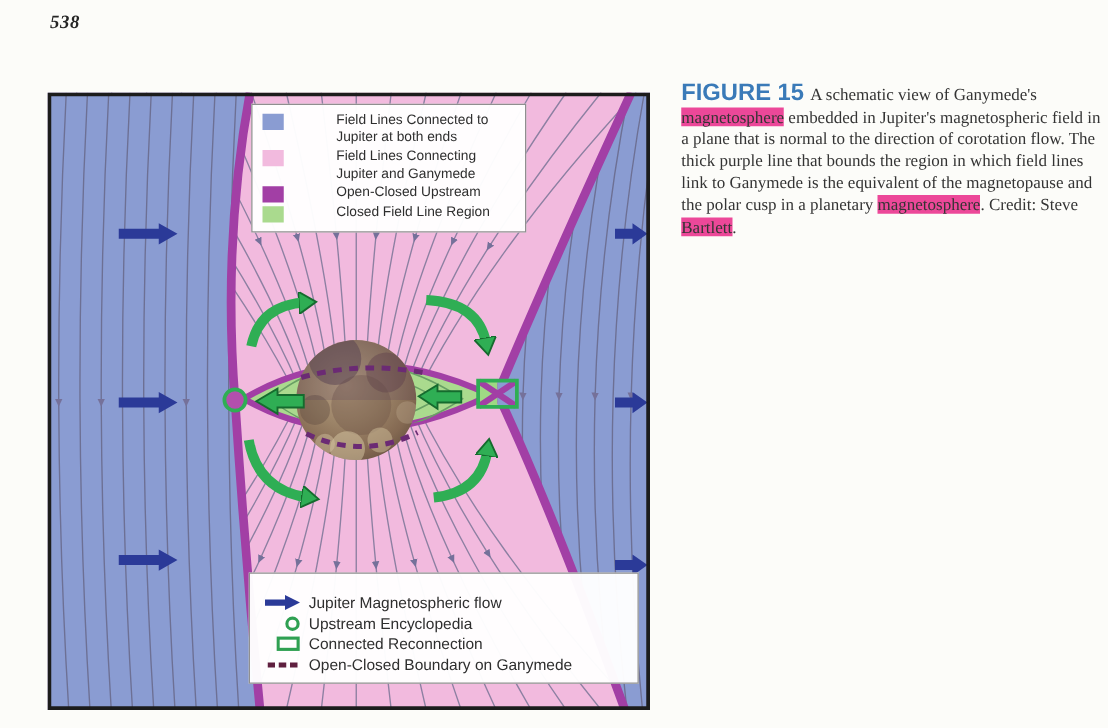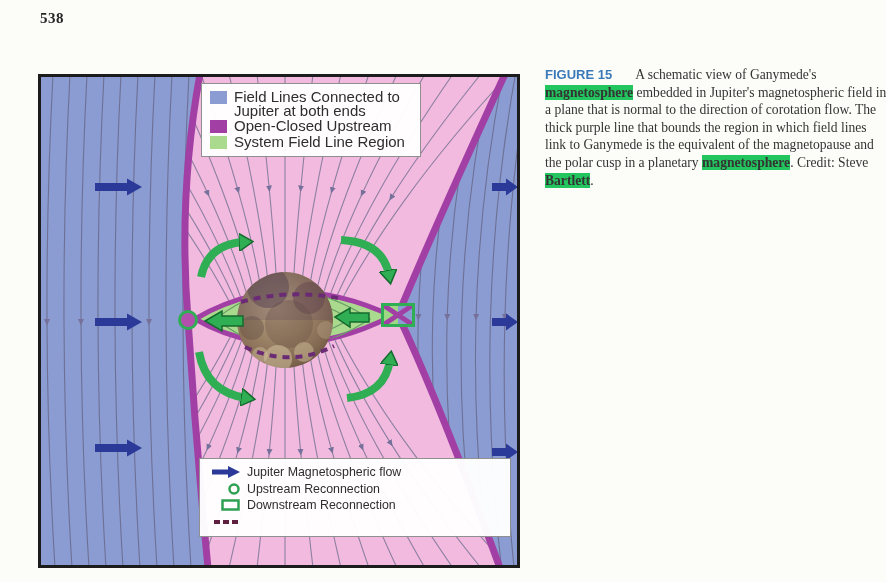--- a/index.html
+++ b/index.html
@@ -2,42 +2,42 @@
 <html><head>
 <meta charset="utf-8">
 <style>
   html,body{margin:0;padding:0;}
   body{
     width:886px;height:582px;position:relative;overflow:hidden;
     background:#fcfcf9;font-family:"Liberation Serif","DejaVu Serif",serif;
   }
   
   .runhead{position:absolute;left:40px;top:10px;display:flex;align-items:baseline;
-    font-weight:bold;font-size:15px;color:#262626;}
+    font-weight:bold;font-size:15px;color:#262626;font-style:italic;}
   .runhead .pagenum{margin-right:18px;letter-spacing:.5px;}
   
   .fig-svg{position:absolute;left:38px;top:74px;width:482px;height:494px;display:block;}
   
   .legendbox{position:absolute;background:rgba(255,255,255,.97);border:1.5px solid #8f8f8f;
     font-family:"Liberation Sans","DejaVu Sans",sans-serif;color:#2e2e2e;}
   .legend-regions{left:201px;top:83px;width:204px;padding:6px 6px 5px 8px;}
   .legend-regions .row{display:flex;align-items:flex-start;margin-bottom:2px;}
   .legend-regions .swatch{width:17px;height:13px;flex:0 0 17px;margin:1px 7px 0 0;}
-  .legend-regions .lbl{font-size:15px;line-height:13.6px;}
-  .legend-symbols{left:199px;top:458px;width:294px;padding:5px 8px 6px 8px;text-align:center;}
+  .legend-regions .lbl{font-size:11px;line-height:13.6px;margin-left:35px;}
+  .legend-symbols{left:199px;top:458px;width:294px;padding:15px 8px 6px 8px;text-align:center;}
   .legend-symbols .row{display:flex;align-items:center;height:16.6px;}
   .legend-symbols .ic{width:33px;flex:0 0 33px;display:flex;justify-content:flex-end;
     align-items:center;margin-right:6px;}
   .legend-symbols .lbl{font-size:12.4px;white-space:nowrap;}
   
   .caption{position:absolute;left:545px;top:66px;width:342px;
     font-size:13.6px;line-height:17.6px;color:#343434;}
   .fig-label{font-family:"Liberation Sans","DejaVu Sans",sans-serif;
-    font-weight:bold;color:#3a7ab8;font-size:13px;margin-right:23px;}
-  .caption .hl{background:#22c55e;font-weight:bold;}
+    font-weight:bold;color:#3a7ab8;font-size:19px;margin-right:5px;}
+  .caption .hl{background:#ec4899;}
   
   .fl-blue{stroke:#6d7094;stroke-width:1.1;fill:none;}
   .fl-pink{stroke:#8d80a2;stroke-width:1.1;fill:none;}
   .lens-arc{stroke:#69a065;stroke-width:1.2;fill:none;}
   .mp{stroke:#a23fa5;stroke-width:7;fill:none;}
   .garrow{stroke:#2fae54;stroke-width:8;fill:none;}
   .moondash{stroke:#6b2a74;stroke-width:4;stroke-dasharray:7 6;fill:none;}
 </style>
 </head>
 <body>
@@ -201,60 +201,65 @@
 
   <rect x="1.5" y="1.5" width="479" height="491" fill="none" stroke="#1c1c1c" stroke-width="3"></rect>
 </svg>
 
 <div class="legendbox legend-regions">
   <div class="row">
     <span class="swatch" style="background-color: rgb(138, 156, 210);"></span>
     <span class="lbl">Field Lines Connected to Jupiter at both ends</span>
   </div>
   <div class="row">
+    <span class="swatch" style="background-color: rgb(242, 186, 222);"></span>
+    <span class="lbl">Field Lines Connecting Jupiter and Ganymede</span>
+  </div>
+  <div class="row">
     <span class="swatch" style="background-color: rgb(162, 63, 165);"></span>
     <span class="lbl">Open-Closed Upstream</span>
   </div>
   <div class="row">
     <span class="swatch" style="background-color: rgb(170, 218, 142);"></span>
-    <span class="lbl">System Field Line Region</span>
+    <span class="lbl">Closed Field Line Region</span>
   </div>
 </div>
 
 <div class="legendbox legend-symbols">
   <div class="row">
     <span class="ic">
       <svg width="30" height="14">
           <polygon points="1,4.5 17,4.5 17,1 29,7 17,13 17,9.5 1,9.5" fill="#2b3a98"></polygon>
         </svg>
     </span>
     <span class="lbl">Jupiter Magnetospheric flow</span>
   </div>
   <div class="row">
     <span class="ic">
       <svg width="14" height="14">
           <circle cx="7" cy="7" r="4.5" fill="none" stroke="#2fa052" stroke-width="2.5"></circle>
         </svg>
     </span>
-    <span class="lbl">Upstream Reconnection</span>
+    <span class="lbl">Upstream Encyclopedia</span>
   </div>
   <div class="row">
     <span class="ic">
       <svg width="20" height="14">
           <rect x="1.5" y="2.5" width="16" height="9" fill="none" stroke="#2fa052" stroke-width="2.5"></rect>
         </svg>
     </span>
-    <span class="lbl">Downstream Reconnection</span>
+    <span class="lbl">Connected Reconnection</span>
   </div>
   <div class="row">
     <span class="ic">
       <svg width="27" height="8">
         <rect x="0" y="2" width="6" height="4" fill="#5f1f3f"></rect>
         <rect x="9" y="2" width="6" height="4" fill="#5f1f3f"></rect>
         <rect x="18" y="2" width="6" height="4" fill="#5f1f3f"></rect>
       </svg>
     </span>
+    <span class="lbl">Open-Closed Boundary on Ganymede</span>
   </div>
 </div>
 
 <div class="caption">
   <span class="fig-label">FIGURE 15</span><span id="cap-segs"><span>A schematic view of Ganymede's </span><span class="hl">magnetosphere</span><span> embedded in Jupiter's magnetospheric field in a plane that is normal to the direction of corotation flow. The thick purple line that bounds the region in which field lines link to Ganymede is the equivalent of the magnetopause and the polar cusp in a planetary </span><span class="hl">magnetosphere</span><span>. Credit: Steve </span><span class="hl">Bartlett</span><span>.</span></span>
 </div>
 
 </body></html>

